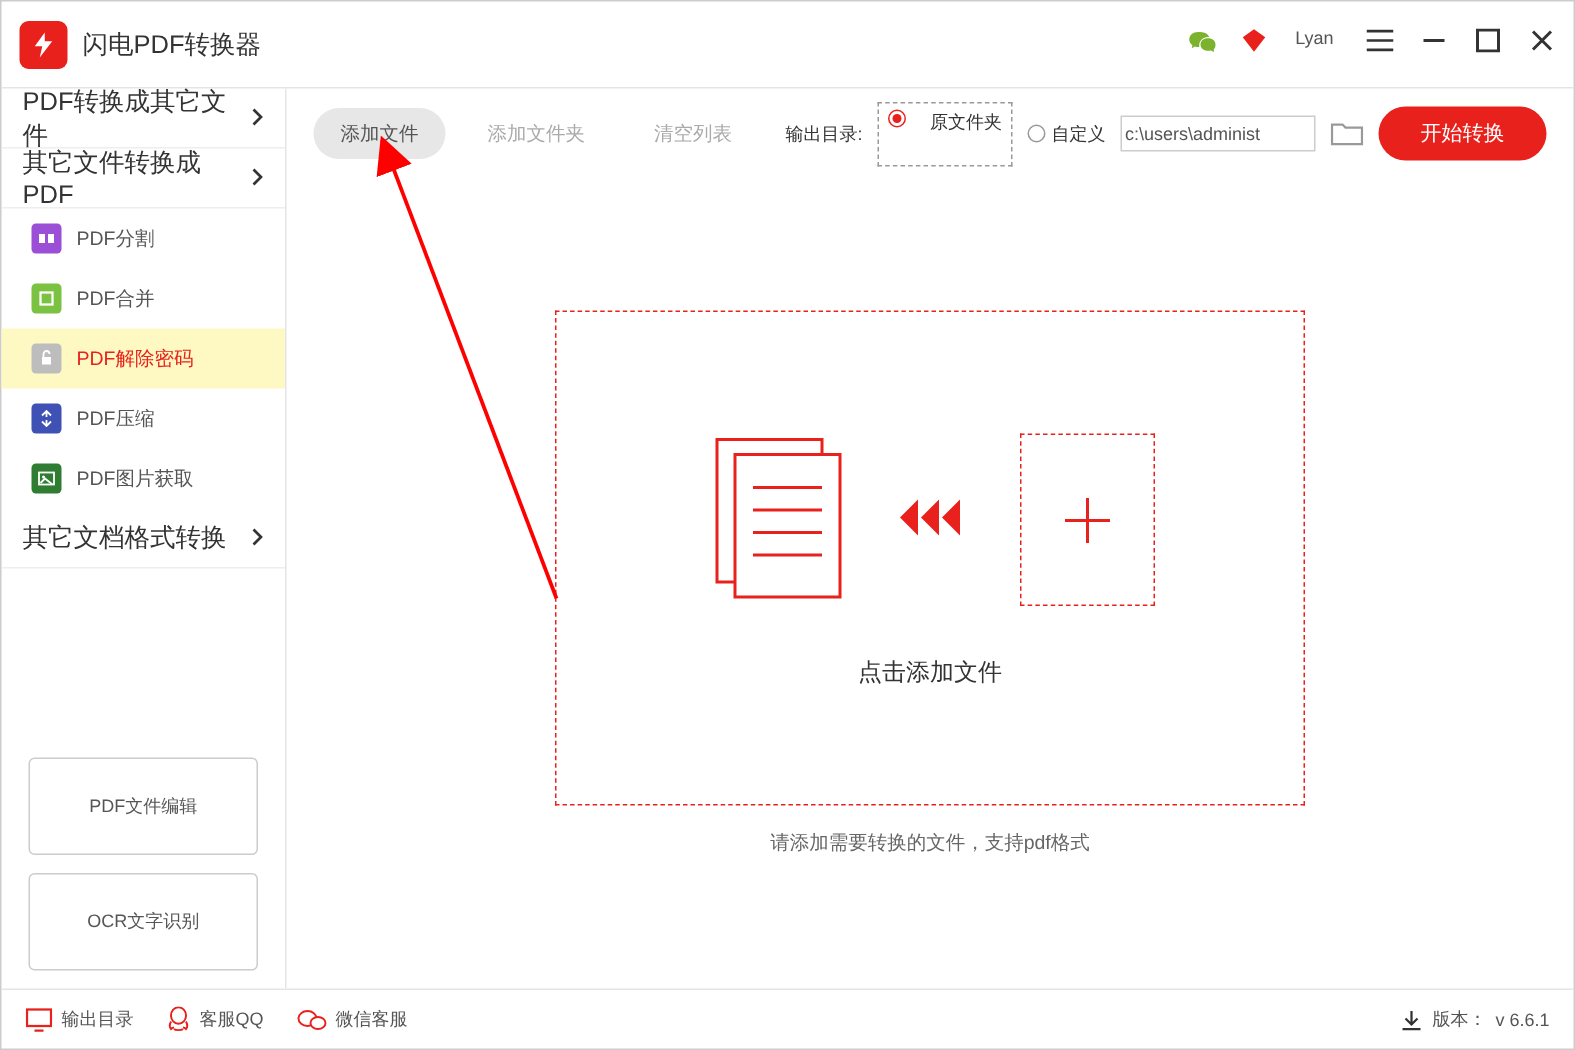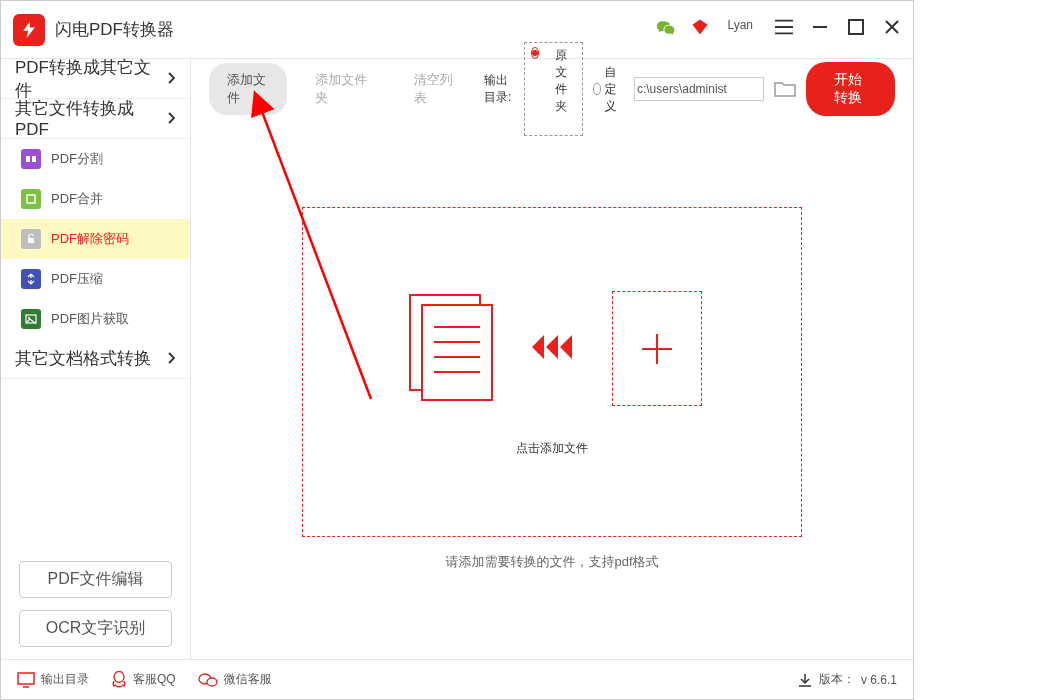--- a/index.html
+++ b/index.html
@@ -1,17 +1,17 @@
 <!DOCTYPE html>
 <html><head>
 <meta charset="utf-8">
 <style>
 * { margin: 0; padding: 0; box-sizing: border-box; }
 body { font-family: "Microsoft YaHei", Arial, sans-serif; font-size: 13px; color: #333; background: #fff; }
-.window { width: 914px; height: 700px; border: 1px solid #ccc; position: relative; display: flex; flex-direction: column; }
+.window { width: 1050px; height: 700px; border: 1px solid #ccc; position: relative; display: flex; flex-direction: column; }
 
 
 .titlebar { height: 58px; display: flex; align-items: center; padding: 0 12px; border-bottom: 1px solid #e5e5e5; }
 .logo { width: 32px; height: 32px; background: #e8211c; border-radius: 6px; display: flex; align-items: center; justify-content: center; margin-right: 10px; }
 .app-title { font-size: 17px; color: #333; }
 .titlebar-right { margin-left: auto; display: flex; align-items: flex-start; gap: 14px; }
 .user-name { font-size: 12px; color: #555; margin-left: 4px; margin-right: 8px; }
 .win-controls { display: flex; gap: 18px; align-items: center; }
 .win-btn { width: 18px; height: 18px; display: flex; align-items: center; justify-content: center; cursor: pointer; }
 
@@ -19,21 +19,21 @@
 .body { flex: 1; display: flex; }
 
 
 .sidebar { width: 190px; border-right: 1px solid #e5e5e5; display: flex; flex-direction: column; }
 .side-group { height: 40px; display: flex; align-items: center; padding: 0 14px; font-size: 17px; color: #333; cursor: pointer; border-bottom: 1px solid #eee; }
 .side-group .chev { margin-left: auto; }
 .side-sub { height: 40px; display: flex; align-items: center; padding-left: 20px; font-size: 13px; color: #555; cursor: pointer; gap: 10px; }
 .side-sub.active { color: #e8211c; background: #fef9c3; }
 .sub-icon { width: 20px; height: 20px; border-radius: 3px; display: flex; align-items: center; justify-content: center; }
 .sidebar-bottom { margin-top: auto; padding: 12px 18px; display: flex; flex-direction: column; gap: 12px; }
-.pill-btn { border: 1px solid #ccc; border-radius: 4px; padding: 7px 14px; font-size: 16px; color: #555; background: #fff; cursor: pointer; text-align: center; }
+.pill-btn { border: 1px solid #ccc; border-radius: 4px; padding: 23px 14px; font-size: 12px; color: #555; background: #fff; cursor: pointer; text-align: center; }
 
 
 .main { flex: 1; position: relative; display: flex; flex-direction: column; }
 .toolbar { height: 60px; display: flex; align-items: center; padding: 0 18px; gap: 10px; }
 .tool-btn { padding: 8px 18px; border-radius: 18px; font-size: 13px; color: #666; background: #f3f3f3; cursor: pointer; }
 .tool-btn.primary { background: #e7e7e7; color: #555; }
 .tool-btn.light { background: transparent; color: #aaa; }
 .output-group { margin-left: auto; display: flex; align-items: center; gap: 10px; font-size: 12px; }
 .output-label { color: #333; }
 .radio-wrap { display: flex; align-items: center; gap: 4px; }
@@ -43,21 +43,21 @@
 .radio-box-dashed { border: 1px dashed #999; padding: 4px 6px 20px 6px; display: flex; align-items: flex-start; gap: 16px; }
 .path-input { border: 1px solid #ccc; padding: 4px 2px; font-size: 12px; width: 130px; color: #555; }
 .folder-icon { width: 22px; height: 18px; display: flex; align-items: center; justify-content: center; cursor: pointer; }
 .start-btn { background: #e8211c; color: #fff; padding: 9px 28px; border-radius: 20px; font-size: 14px; cursor: pointer; }
 
 
 .drop-area { flex: 1; display: flex; flex-direction: column; align-items: center; justify-content: center; position: relative; }
 .drop-box { border: 1px dashed #e8211c; width: 500px; height: 330px; display: flex; flex-direction: column; align-items: center; justify-content: center; gap: 30px; }
 .drop-icons { display: flex; align-items: center; gap: 30px; }
 .add-box { border: 1px dashed #e8211c; width: 90px; height: 115px; display: flex; align-items: center; justify-content: center; }
-.drop-text { font-size: 12px; color: #333; }
+.drop-text { font-size: 16px; color: #333; }
 .hint-text { margin-top: 16px; font-size: 13px; color: #666; }
 
 
 .arrow-svg { position: absolute; top: 20px; left: 30px; pointer-events: none; }
 
 
 .footer { height: 40px; border-top: 1px solid #e5e5e5; display: flex; align-items: center; padding: 0 16px; gap: 22px; font-size: 12px; color: #555; }
 .footer-item { display: flex; align-items: center; gap: 6px; cursor: pointer; }
 .footer-right { margin-left: auto; display: flex; align-items: center; gap: 6px; }
 </style>

